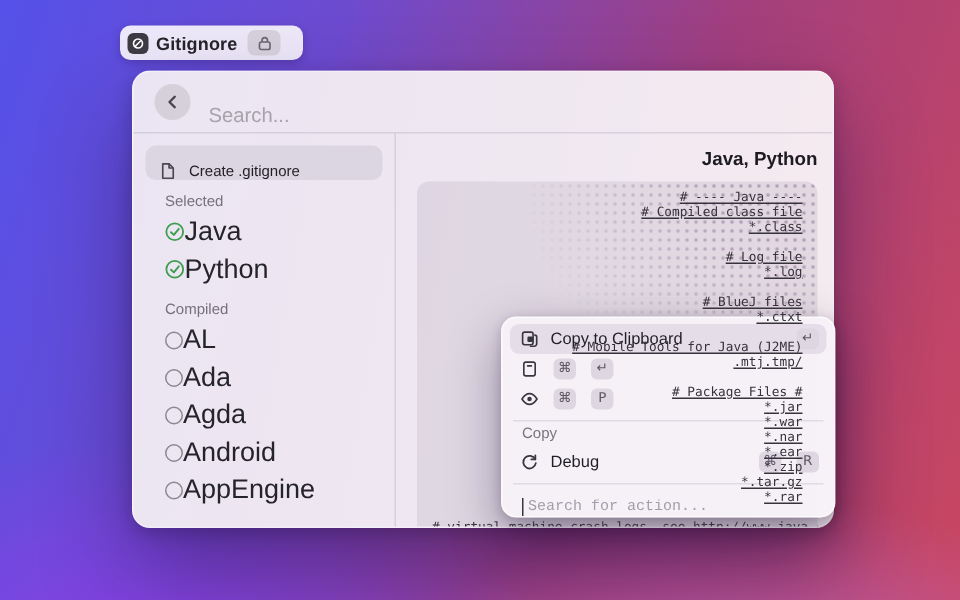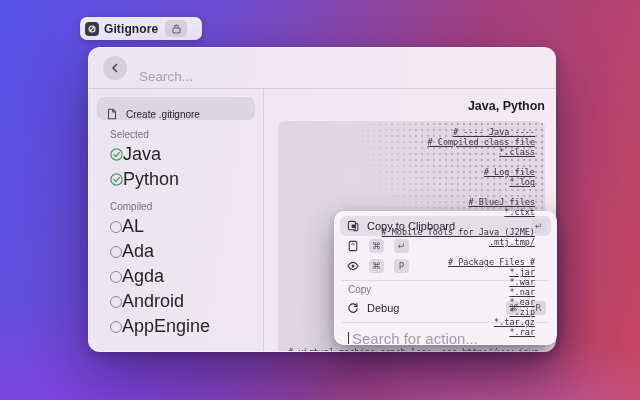--- a/index.html
+++ b/index.html
@@ -107,21 +107,21 @@
     min-width:15px; height:14px; padding:0 3px; border-radius:4px; background:#ded7e2;
     display:flex; align-items:center; justify-content:center;
     font-family:"DejaVu Sans", sans-serif; font-size:9px; color:#5b5662; margin-left:2px;
   }
   .panel-divider { height:1px; background:rgba(110,100,125,.16); margin:4px 2px 3px; }
   .panel-section { font-size:10px; color:#7a747f; margin:2px 0 3px 8px; }
   .action-search { display:flex; align-items:center; height:25px; padding:0 8px; gap:1px; }
   .caret { width:1px; height:13px; background:#3a3640; flex:0 0 auto; }
   .action-search input {
     flex:1; border:none; outline:none; background:transparent;
-    font-family:Liberation Sans, sans-serif; font-size:15px; color:#46424c; padding-left:2px;
+    font-family:Liberation Mono, monospace; font-size:10px; color:#46424c; padding-left:2px;
   }
   .action-search input::placeholder { color:#a39daa; }
 
   .icon-12 { width:12px; height:12px; flex:0 0 auto; display:block; }
   .icon-13 { width:13px; height:13px; flex:0 0 auto; display:block; }
 </style>
 </head>
 <body>
 
 <div class="stage">

